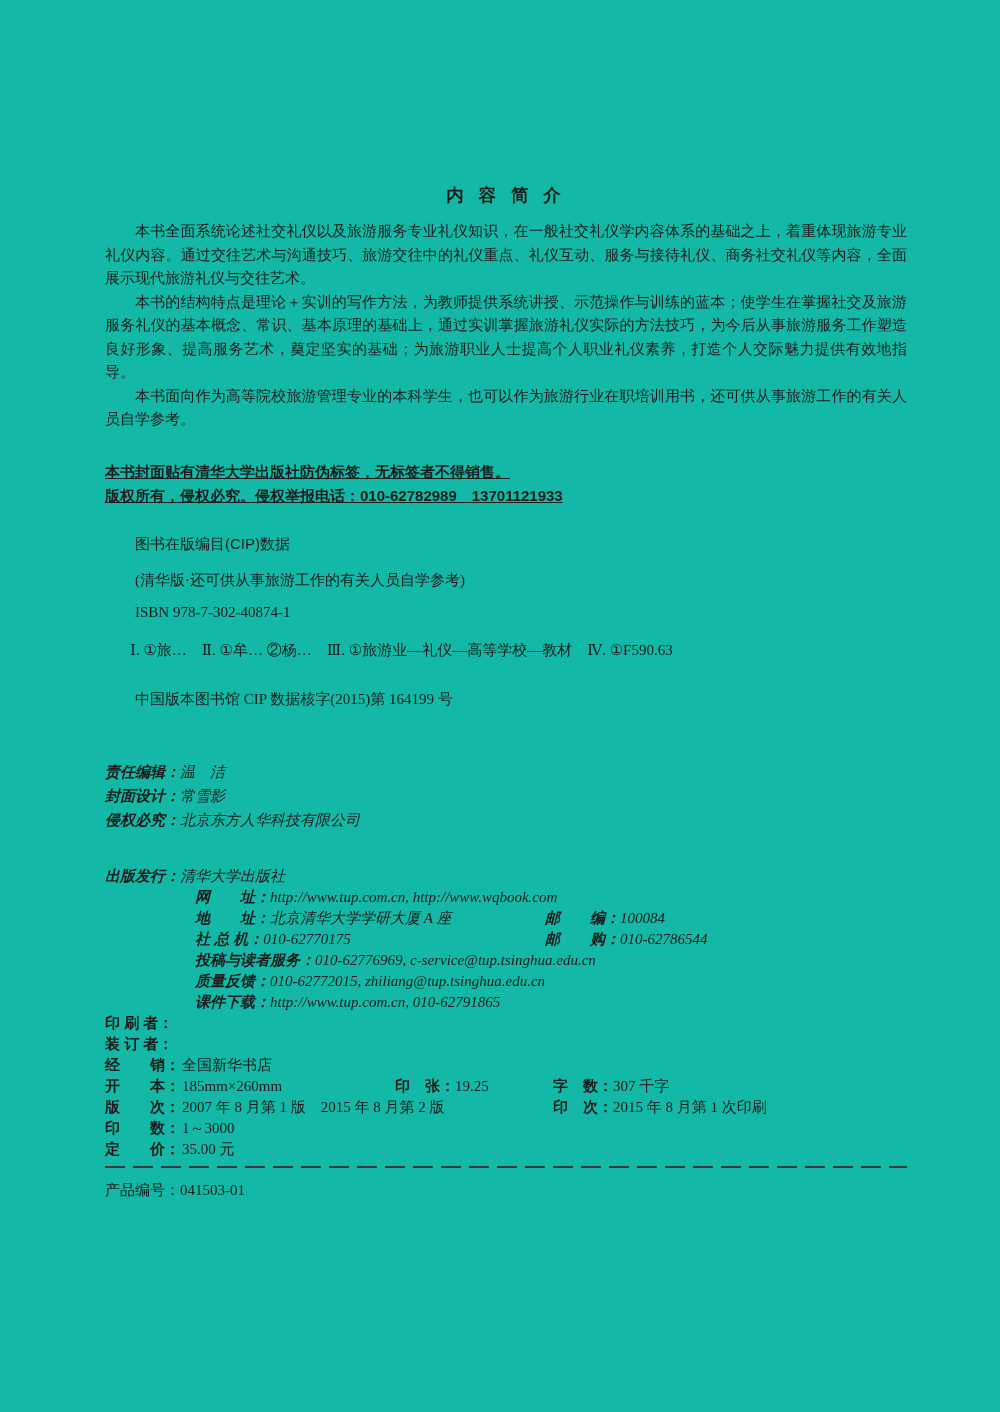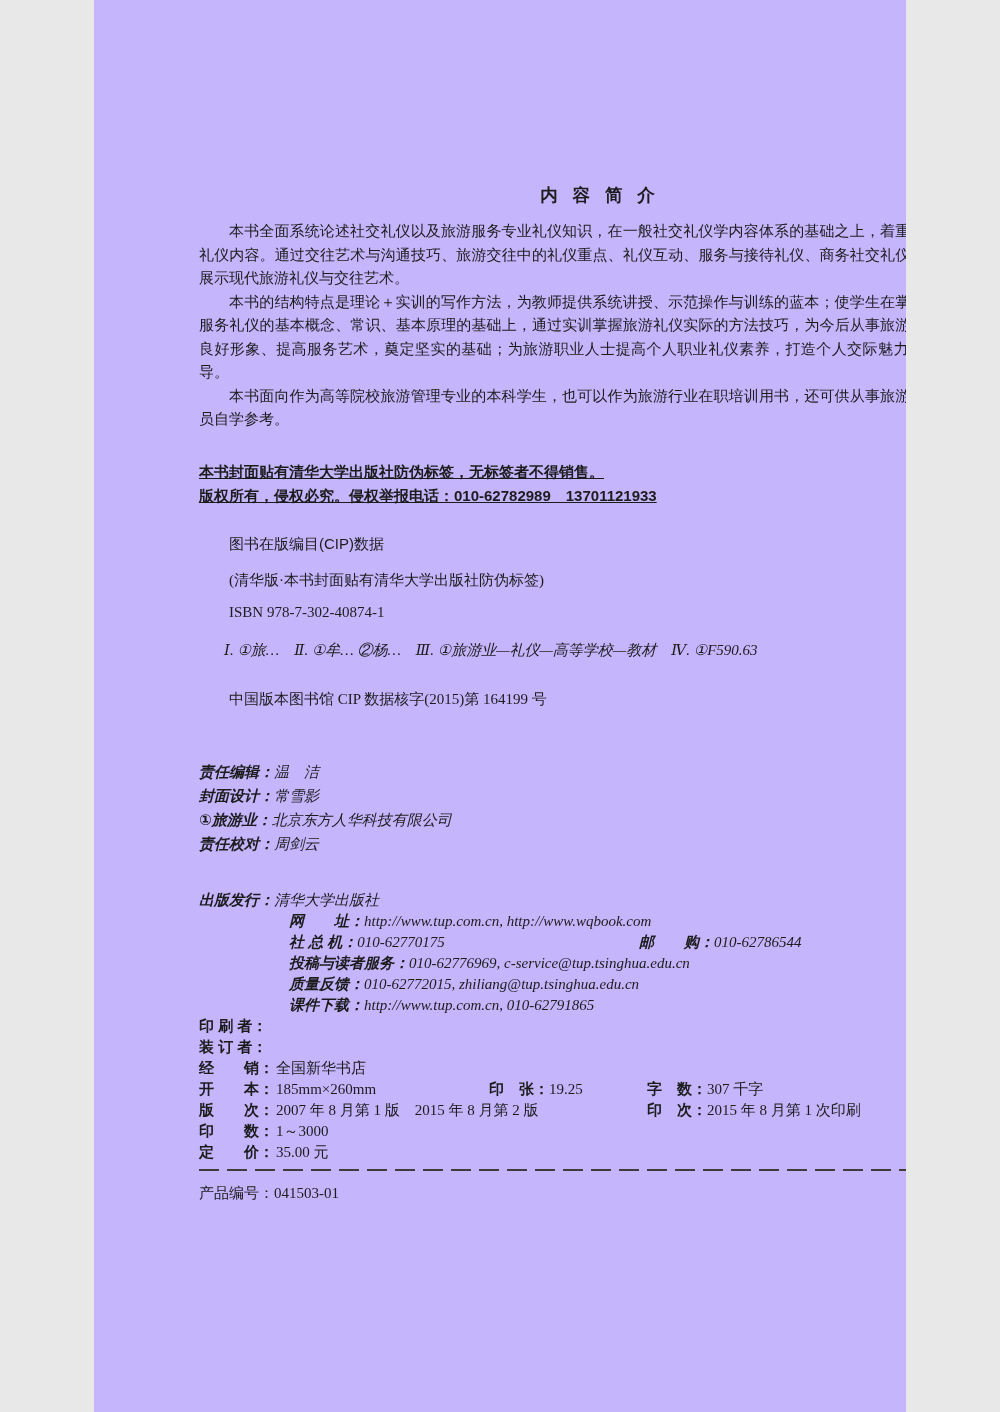--- a/index.html
+++ b/index.html
@@ -1,20 +1,20 @@
 <!DOCTYPE html>
 <html><head>
 <meta charset="utf-8">
 <style>
   html,body { margin:0; padding:0; background:#e8e8e8; }
   .page {
     position:relative;
-    width:812px; height:1412px;
+    width:1000px; height:1412px;
     margin:0 auto;
-    background:#c4b5fd;
+    background:#14b8a6;
     color:#1c1c1c;
     font-family:"Liberation Serif","DejaVu Serif",serif;
     font-size:15px;
     overflow:hidden;
   }
   .content {
     position:absolute;
     left:105px; top:183px;
     width:802px;
   }
@@ -35,21 +35,21 @@
   }
   .notices { margin-top:28px;text-decoration:underline; }
   .notice-line {
     font-weight:700;
     font-family:"Liberation Sans","DejaVu Sans",sans-serif;
     line-height:24px;
   }
   .cip { margin-top:27px; padding-left:30px; }
   .cip-heading { margin:0 0 15px 0; font-family:"Liberation Sans","DejaVu Sans",sans-serif; }
   .cip-line { margin:0 0 10px 0; line-height:22px; }
-  .cip-class { margin:16px 0 6px -5px; line-height:22px;font-style:italic; }
+  .cip-class { margin:16px 0 6px -5px; line-height:22px; }
   .cip-record { margin:27px 0 0 0; line-height:22px; }
   .staff { margin-top:50px;font-style:italic; }
   .staff-row { line-height:23px; }
   .pubblock { margin-top:33px;font-style:italic; }
   .prow { position:relative; height:21px; line-height:21px; white-space:nowrap; }
   .prow.ind { padding-left:90px; }
   .pcol-right { position:absolute; left:440px; top:0; }
   .colophon { margin-top:0; }
   .crow { position:relative; height:21px; line-height:21px; white-space:nowrap; }
   .crow .lbl-fixed { display:inline-block; width:77px; }
@@ -77,47 +77,48 @@
       <p class="para">本书面向作为高等院校旅游管理专业的本科学生，也可以作为旅游行业在职培训用书，还可供从事旅游工作的有关人员自学参考。</p>
     </div>
 
     <div class="notices">
       <div class="notice-line">本书封面贴有清华大学出版社防伪标签，无标签者不得销售。</div>
       <div class="notice-line">版权所有，侵权必究。侵权举报电话：010-62782989　13701121933</div>
     </div>
 
     <div class="cip">
       <div class="cip-heading">图书在版编目(CIP)数据</div>
-      <div class="cip-line">(清华版·本书封面贴有清华大学出版社防伪标签)</div>
+      <div class="cip-line">(清华版·还可供从事旅游工作的有关人员自学参考)</div>
       <div class="cip-line">ISBN 978-7-302-40874-1</div>
       <div class="cip-class">Ⅰ. ①旅…　Ⅱ. ①牟… ②杨…　Ⅲ. ①旅游业—礼仪—高等学校—教材　Ⅳ. ①F590.63</div>
       <div class="cip-record">中国版本图书馆 CIP 数据核字(2015)第 164199 号</div>
     </div>
 
     <div class="staff">
       <div class="staff-row">
         <span class="lbl">责任编辑：</span><span>温　洁</span>
       </div>
       <div class="staff-row">
         <span class="lbl">封面设计：</span><span>常雪影</span>
       </div>
       <div class="staff-row">
-        <span class="lbl">①旅游业：</span><span>北京东方人华科技有限公司</span>
-      </div>
-      <div class="staff-row">
-        <span class="lbl">责任校对：</span><span>周剑云</span>
+        <span class="lbl">侵权必究：</span><span>北京东方人华科技有限公司</span>
       </div>
     </div>
 
     <div class="pubblock">
       <div class="prow">
         <span class="lbl">出版发行：</span><span>清华大学出版社</span>
       </div>
       <div class="prow ind">
         <span class="lbl">网　　址：</span><span>http://www.tup.com.cn, http://www.wqbook.com</span>
+      </div>
+      <div class="prow ind">
+        <span class="lbl">地　　址：</span><span>北京清华大学学研大厦 A 座</span>
+        <span class="pcol-right"><span class="lbl">邮　　编：</span><span>100084</span></span>
       </div>
       <div class="prow ind">
         <span class="lbl">社 总 机：</span><span>010-62770175</span>
         <span class="pcol-right"><span class="lbl">邮　　购：</span><span>010-62786544</span></span>
       </div>
       <div class="prow ind">
         <span class="lbl">投稿与读者服务：</span><span>010-62776969, c-service@tup.tsinghua.edu.cn</span>
       </div>
       <div class="prow ind">
         <span class="lbl">质量反馈：</span><span>010-62772015, zhiliang@tup.tsinghua.edu.cn</span>

